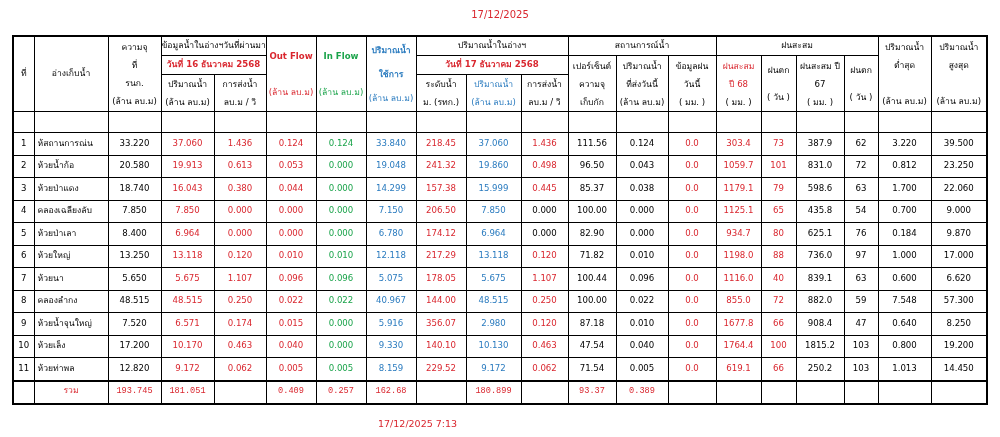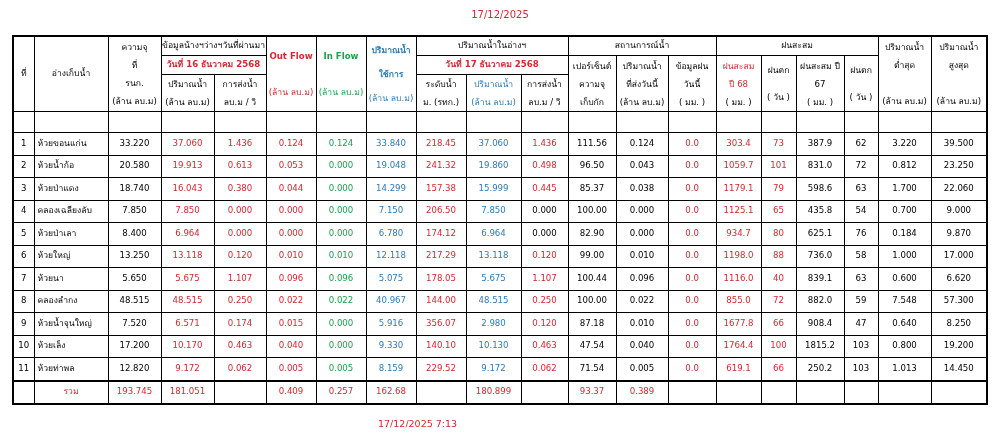--- a/index.html
+++ b/index.html
@@ -10,21 +10,21 @@
   td,th{border:1px solid #000;font-size:8.6px;font-weight:normal;text-align:center;padding:0;line-height:1.15;color:#000;overflow:hidden;white-space:nowrap;}
   table{border:2px solid #000;}
   .hdr td{height:18px;}
   .red{color:#d9262e;}
   .green{color:#1aa34a;}
   .blue{color:#2a7bbf;}
   .bold{font-weight:bold;}
   .name{text-align:left;padding-left:3px;}
   tr.data td{height:21.5px;}
   tr.blank td{height:20px;}
-  tr.total td{height:21px;border-top:2px solid #000;}
+  tr.total td{height:21px;border-top:2px solid #000;font-family:Liberation Mono, monospace;}
   .hcell{vertical-align:middle;}
 </style>
 </head>
 <body>
 
 <div class="top-date">17/12/2025</div>
 
 <table>
   <colgroup>
     <col style="width:21px">
@@ -51,21 +51,21 @@
   <tbody id="thead-body">
     <tr class="hdr">
       <td rowspan="4" class="hcell">ที่</td>
       <td rowspan="4" class="hcell">อ่างเก็บน้ำ</td>
       <td rowspan="4" class="hcell">
         <div style="height:18px;line-height:18px">ความจุ</div>
         <div style="height:18px;line-height:18px">ที่</div>
         <div style="height:18px;line-height:18px">รนก.</div>
         <div style="height:18px;line-height:18px">(ล้าน ลบ.ม)</div>
       </td>
-      <td colspan="2">ข้อมูลน้างฯว่างฯวันที่ผ่านมา</td>
+      <td colspan="2">ข้อมูลน้ำในอ่างฯวันที่ผ่านมา</td>
       <td rowspan="4" class="hcell">
         <div class="red bold" style="height:36px;line-height:36px">Out Flow</div>
         <div class="red" style="height:36px;line-height:36px">(ล้าน ลบ.ม)</div>
       </td>
       <td rowspan="4" class="hcell">
         <div class="green bold" style="height:36px;line-height:36px">In Flow</div>
         <div class="green" style="height:36px;line-height:36px">(ล้าน ลบ.ม)</div>
       </td>
       <td rowspan="4" class="hcell">
         <div class="blue bold" style="height:24px;line-height:24px">ปริมาณน้ำ</div>
@@ -167,21 +167,21 @@
         <td></td>
         <td></td>
         <td></td>
         <td></td>
         <td></td>
     </tr>
   </tbody>
   <tbody id="rows-body">
       <tr class="data">
         <td>1</td>
-        <td class="name">ห้วยขอนแก่น</td>
+        <td class="name">ห้สถานการณ่น</td>
         <td>33.220</td>
         <td class="red">37.060</td>
         <td class="red">1.436</td>
         <td class="red">0.124</td>
         <td class="green">0.124</td>
         <td class="blue">33.840</td>
         <td class="red">218.45</td>
         <td class="blue">37.060</td>
         <td class="red">1.436</td>
         <td>111.56</td>
@@ -287,27 +287,27 @@
         <td class="name">ห้วยใหญ่</td>
         <td>13.250</td>
         <td class="red">13.118</td>
         <td class="red">0.120</td>
         <td class="red">0.010</td>
         <td class="green">0.010</td>
         <td class="blue">12.118</td>
         <td class="red">217.29</td>
         <td class="blue">13.118</td>
         <td class="red">0.120</td>
-        <td>99.00</td>
+        <td>71.82</td>
         <td>0.010</td>
         <td class="red">0.0</td>
         <td class="red">1198.0</td>
         <td class="red">88</td>
         <td>736.0</td>
-        <td>58</td>
+        <td>97</td>
         <td>1.000</td>
         <td>17.000</td>
       </tr>
       <tr class="data">
         <td>7</td>
         <td class="name">ห้วยนา</td>
         <td>5.650</td>
         <td class="red">5.675</td>
         <td class="red">1.107</td>
         <td class="red">0.096</td>

